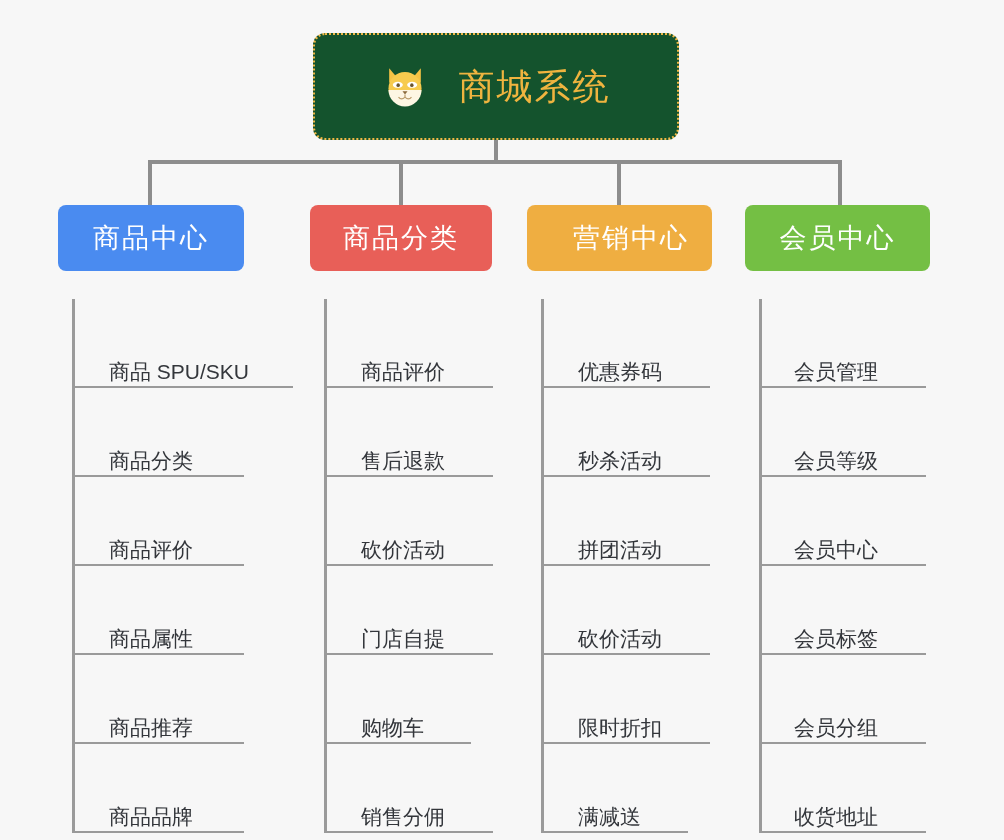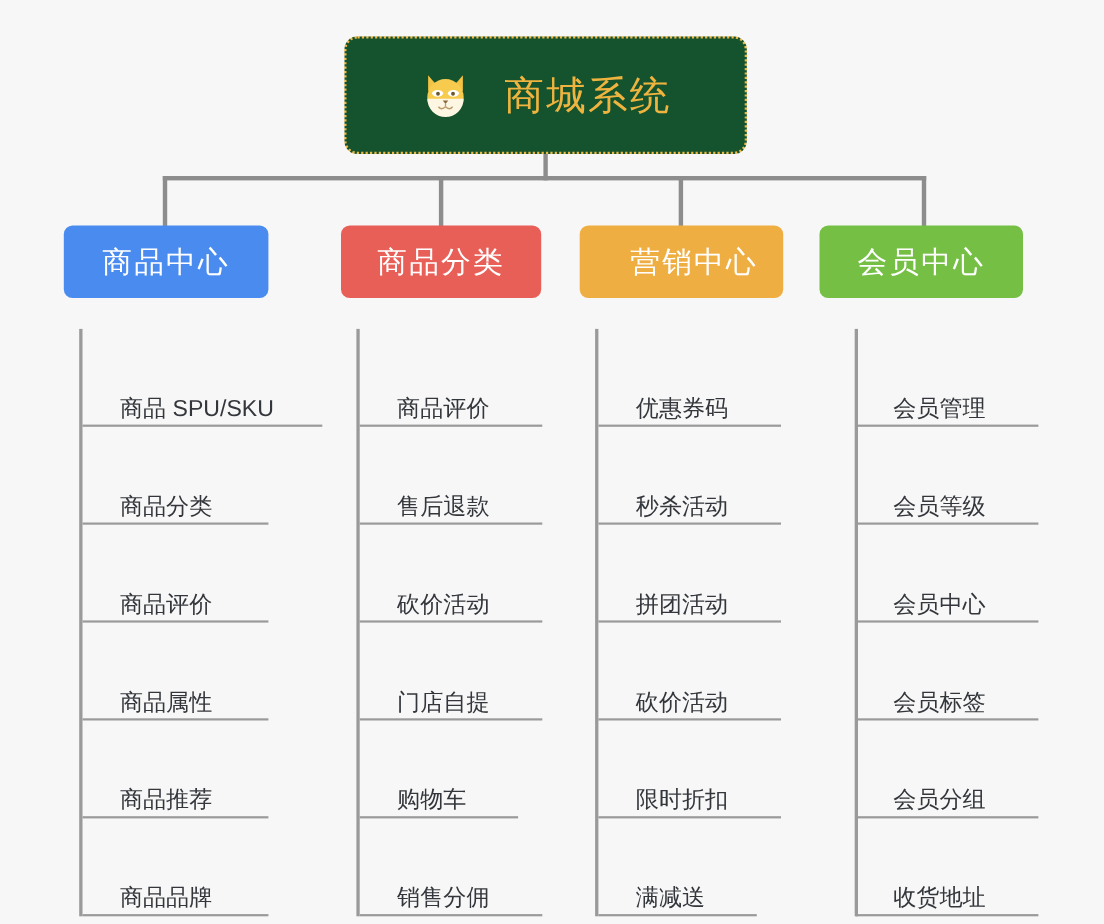--- a/index.html
+++ b/index.html
@@ -218,21 +218,21 @@
         </div>
       <div class="leaf-item">
           <div class="leaf-underline" style="width: 144px; background: rgb(154, 154, 154);"></div>
           <span class="leaf-label">满减送</span>
         </div>
     </div>
   </div>
 
   <div class="branch" style="left:745px; width:240px;">
     <div class="branch-header" style="width: 185px; background: rgb(116, 191, 68);">会员中心</div>
-    <div class="leaf-list" style="margin-left: 32px; border-left-color: rgb(154, 154, 154); padding-left: 12px;">
+    <div class="leaf-list" style="margin-left: 14px; border-left-color: rgb(154, 154, 154); padding-left: 12px;">
       <div class="leaf-item">
           <div class="leaf-underline" style="width: 166px; background: rgb(154, 154, 154);"></div>
           <span class="leaf-label">会员管理</span>
         </div>
       <div class="leaf-item">
           <div class="leaf-underline" style="width: 166px; background: rgb(154, 154, 154);"></div>
           <span class="leaf-label">会员等级</span>
         </div>
       <div class="leaf-item">
           <div class="leaf-underline" style="width: 166px; background: rgb(154, 154, 154);"></div>

